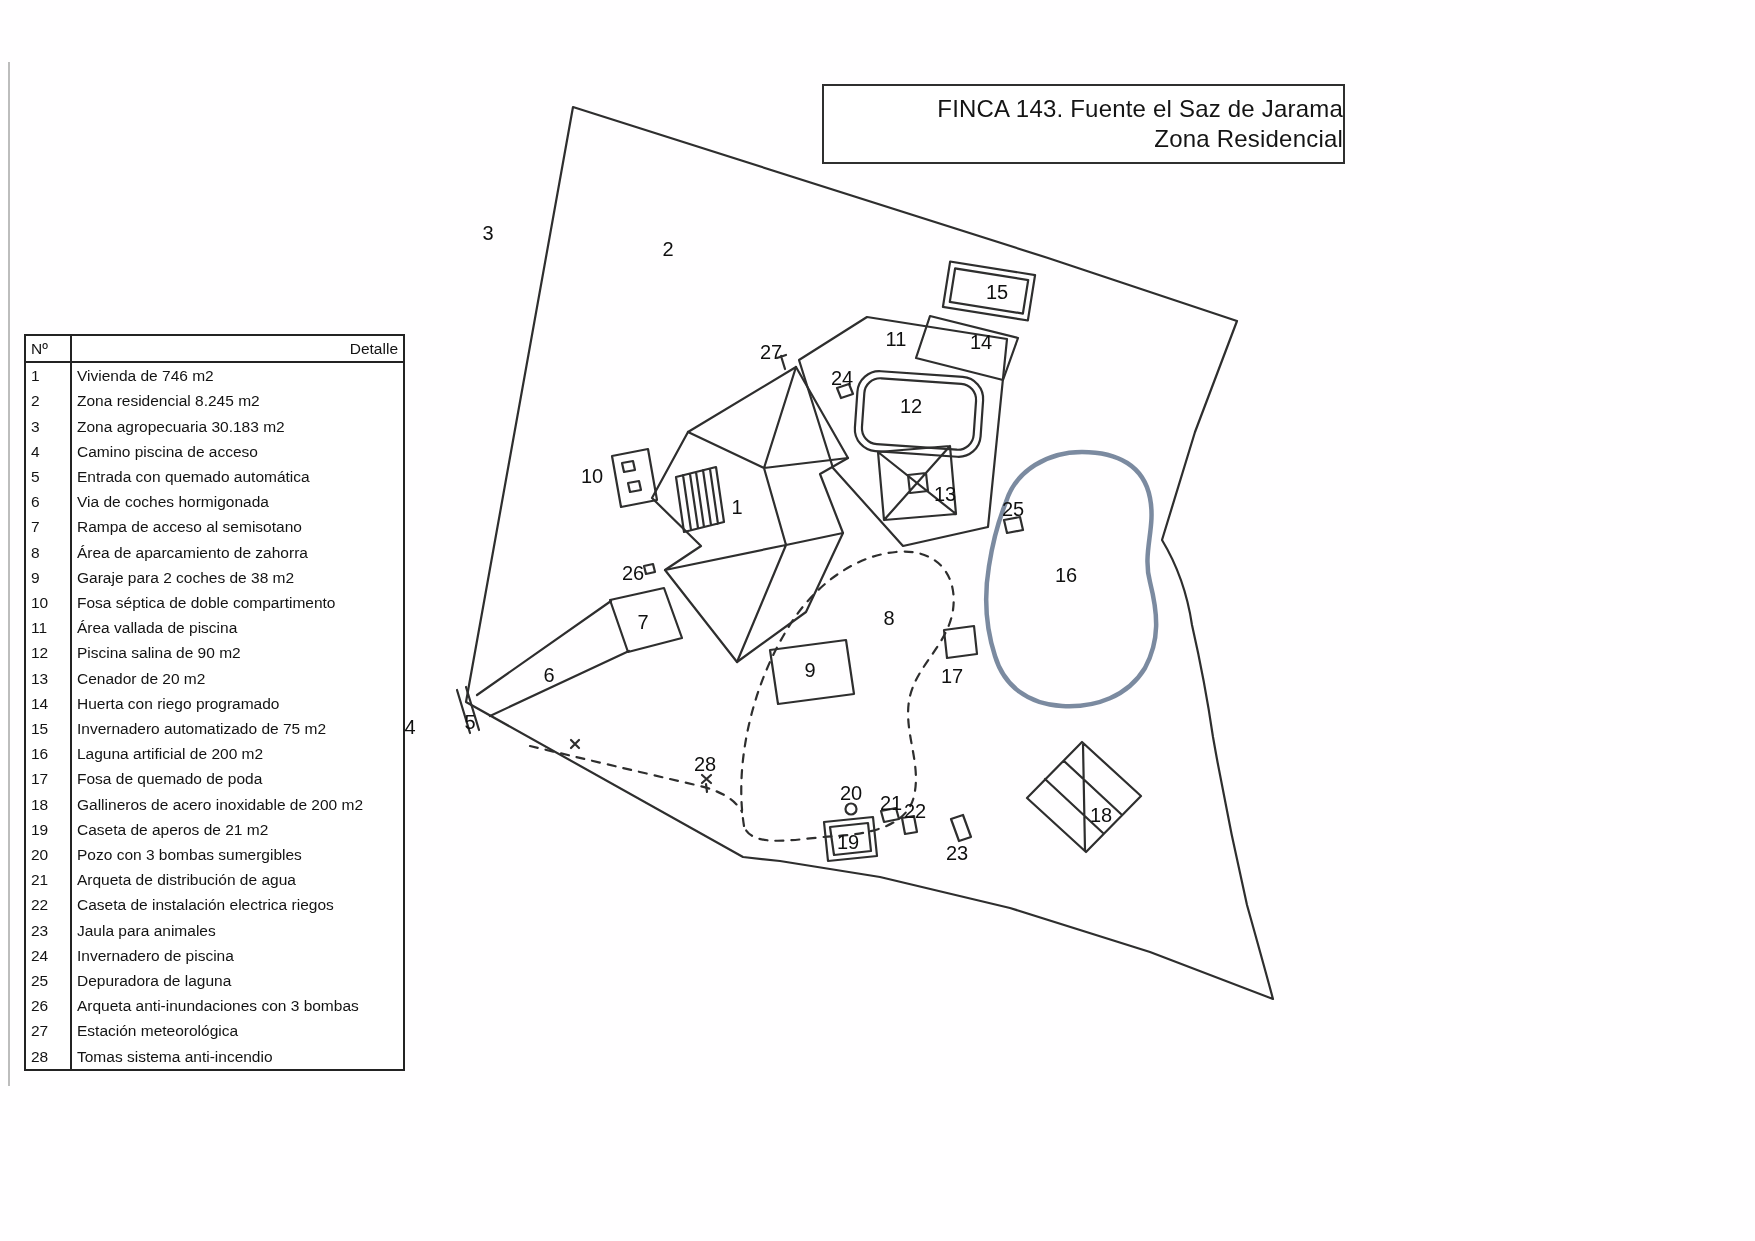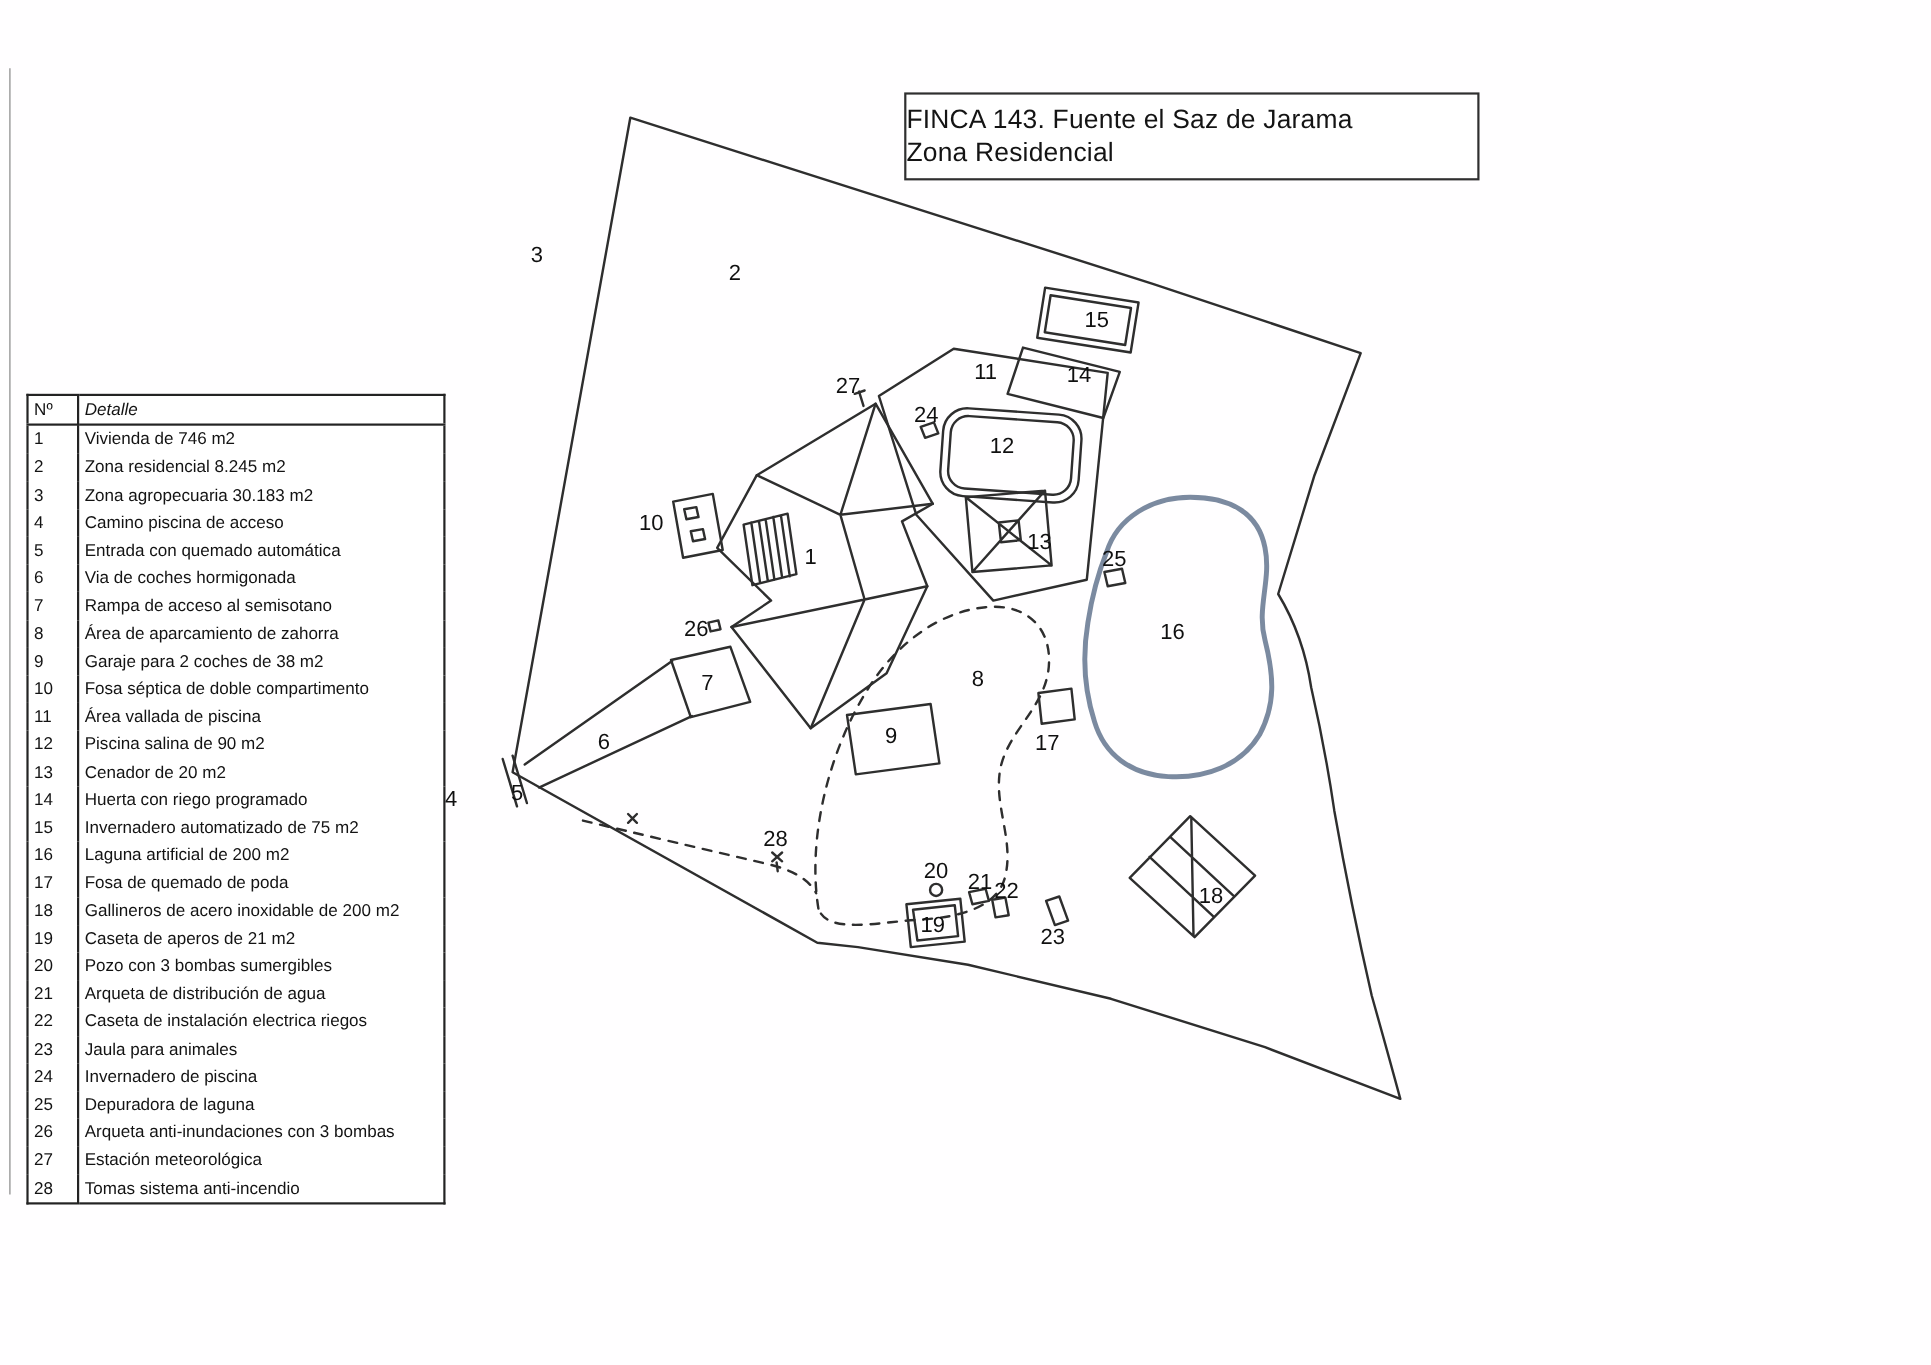--- a/index.html
+++ b/index.html
@@ -7,38 +7,38 @@
     position:relative; width:1755px; height:1241px;
     background:#fffeff; overflow:hidden;
     font-family:"Liberation Sans", sans-serif;
     color:#161616;
   }
   .map-svg { position:absolute; left:0; top:0; width:1755px; height:1241px; }
 
   .title-box {
     position:absolute; left:822px; top:84px; width:523px; height:80px;
     border:2px solid #2f2f2f; background:#fff;
-    display:flex; flex-direction:column; justify-content:center; align-items:flex-start;
+    display:flex; flex-direction:column; justify-content:center; align-items:flex-end;
     font-size:24px; line-height:30px; color:#141414; letter-spacing:.2px;
     box-sizing:border-box;
   }
 
   .legend {
-    position:absolute; left:24px; top:358px; width:381px;
+    position:absolute; left:24px; top:334px; width:381px;
     border-collapse:collapse; border:2px solid #232323;
     font-size:15.5px; color:#131313; background:#fff;
     table-layout:fixed;
   }
   .legend th, .legend td {
     padding:0 5px; height:25.2px; line-height:25.2px;
     white-space:nowrap; overflow:hidden; font-weight:normal; text-align:left;
   }
   .legend thead th { border-bottom:2px solid #232323; }
   .legend .num { width:34px; border-right:2px solid #232323; }
-  .legend thead th.detail { text-align:left;font-style:italic; }
+  .legend thead th.detail { text-align:right; }
 
   .mlabel {
     position:absolute; transform:translate(-50%,-50%);
     font-size:20px; color:#101010; white-space:nowrap;
   }
 
   .ink { stroke:#2e2e2e; fill:none; stroke-width:2.2; stroke-linecap:round; stroke-linejoin:round; }
   .dash { stroke-dasharray:8 8; }
   .lagoon { stroke:#74849b; fill:none; stroke-width:4.5; stroke-linecap:round; stroke-linejoin:round; opacity:.95; }
 </style>

